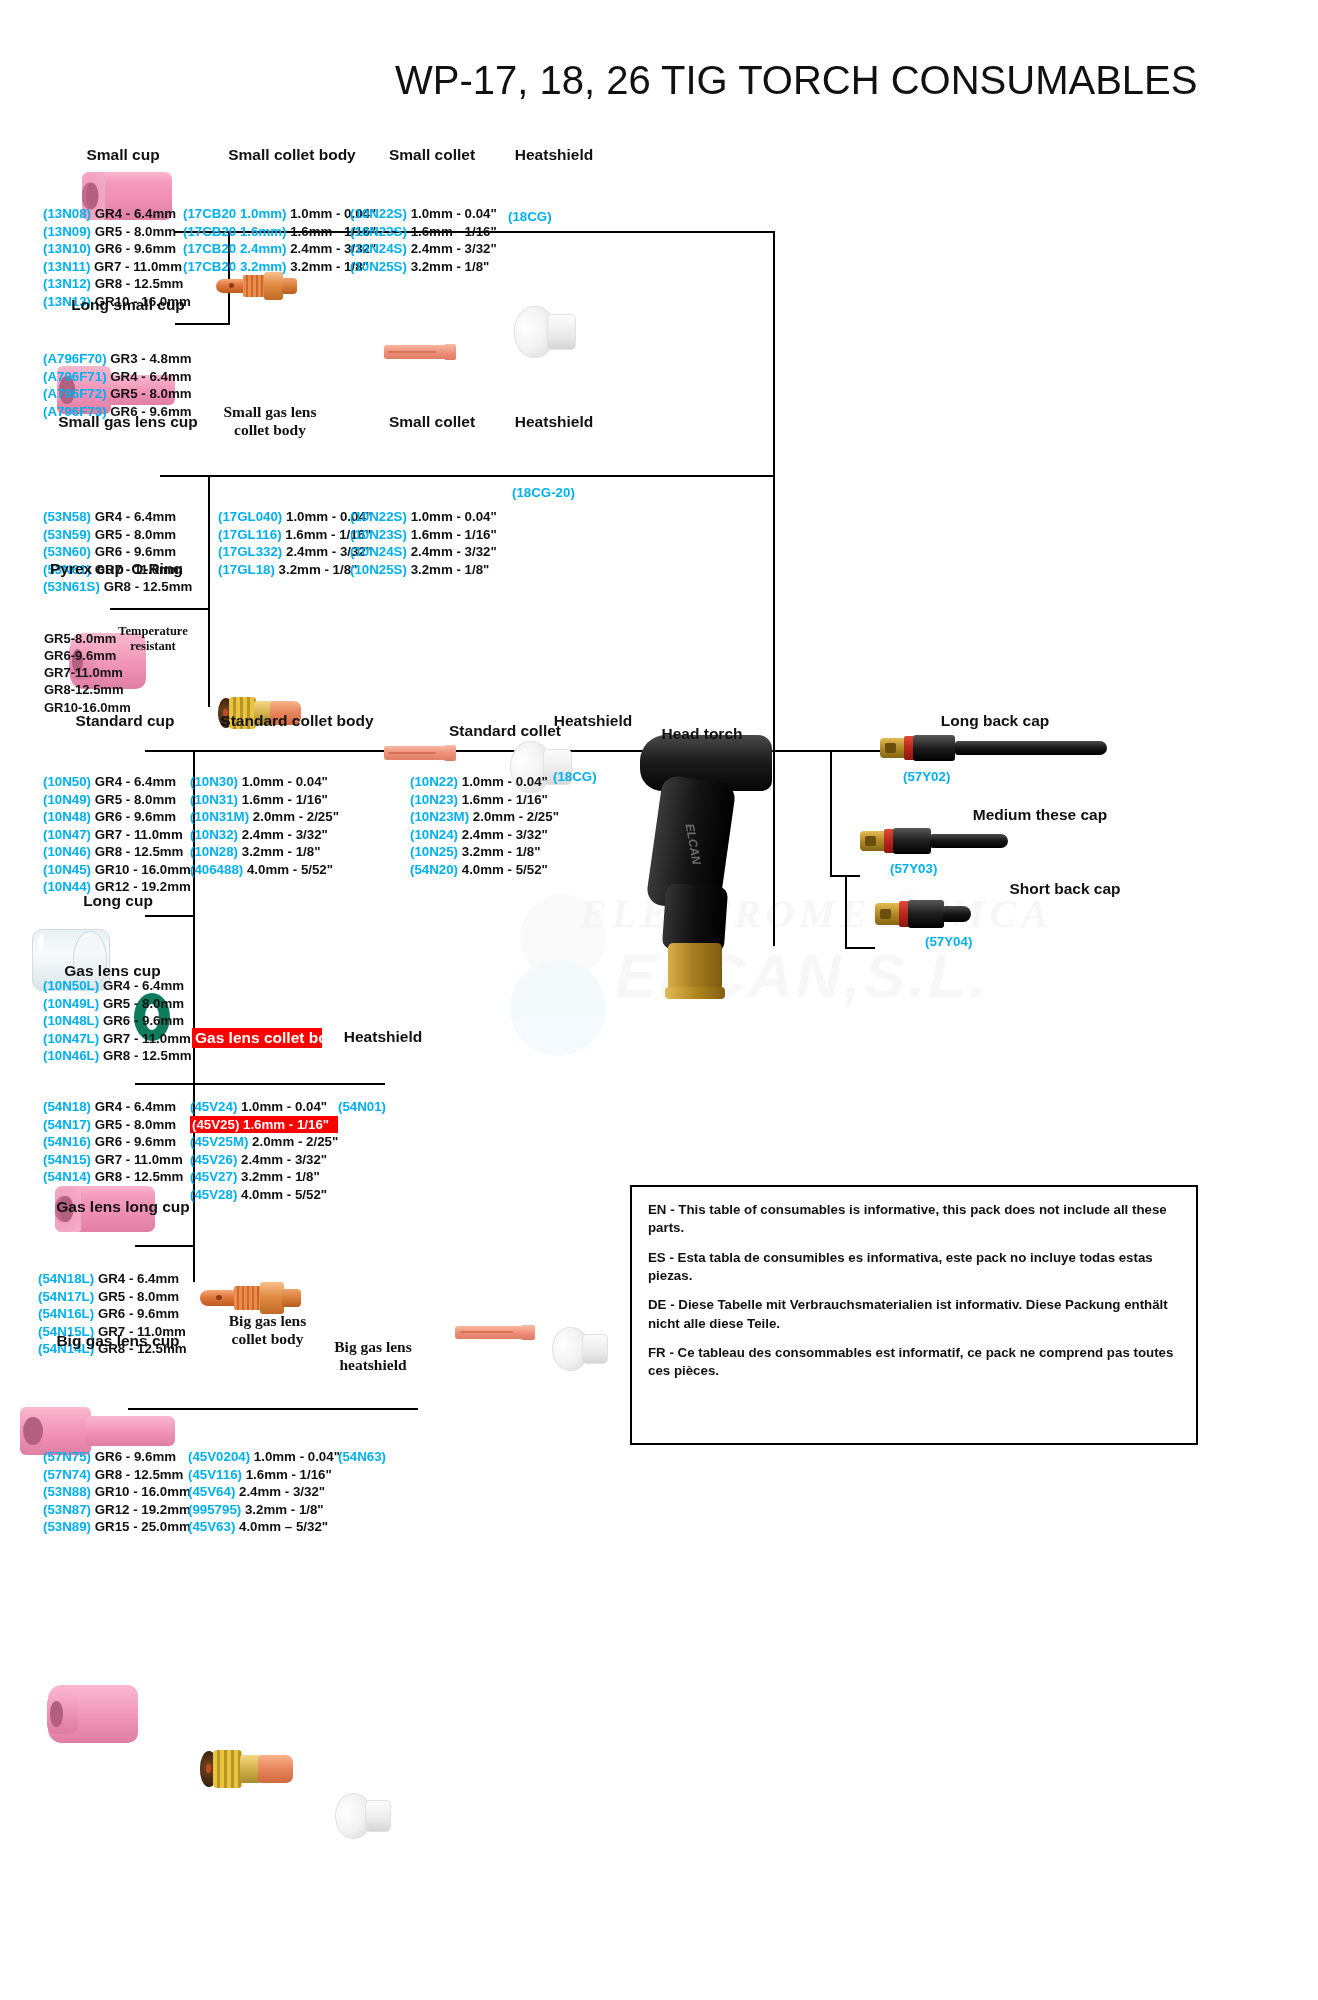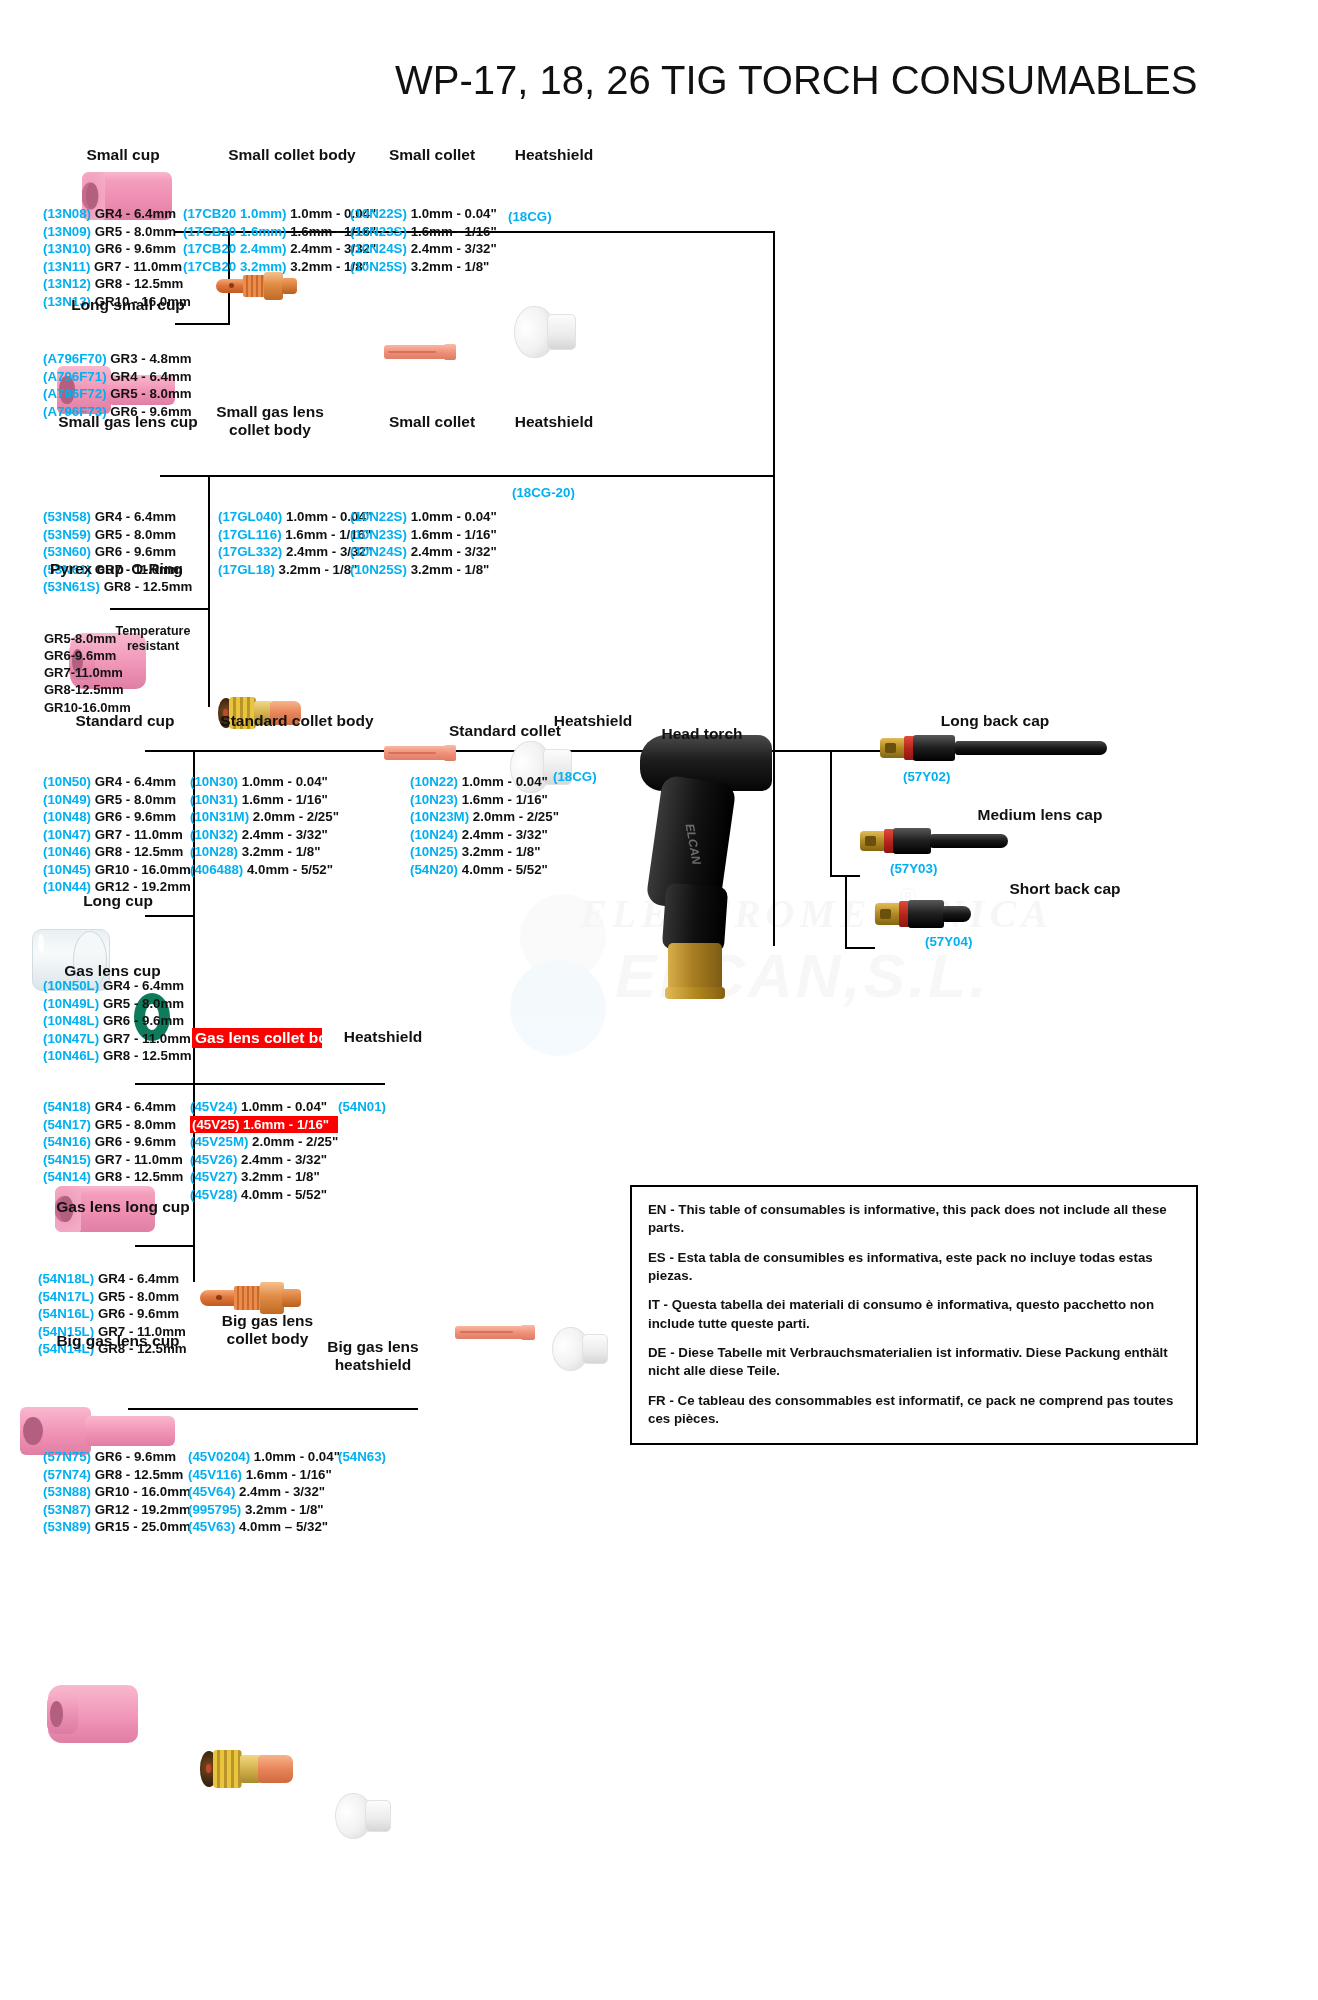--- a/index.html
+++ b/index.html
@@ -88,21 +88,21 @@
     position:absolute; left:395px; top:58px;
     font-size:40px; font-weight:400; color:#111;
     letter-spacing:0px; white-space:nowrap;
   }
 
   
   .lbl {
     position:absolute; font-size:15.5px; font-weight:bold; color:#111;
     text-align:center; line-height:1.18; white-space:nowrap; z-index:6;
   }
-  .lbl.wrap { white-space:normal; }
+  .lbl.wrap { white-space:normal;font-family:Liberation Serif, serif; }
   .codes { position:absolute; z-index:6; line-height:1.32; }
   .codes div { font-size:13.3px; font-weight:bold; color:#111; white-space:nowrap; }
   .codes .pn { color:#00b0f0; }
   .codes.plain div { color:#111; font-size:13px; }
   .hl { background:#ff0000; color:#fff !important; padding:0 2px; }
   .hl .pn { color:#ffffff; }
 
   
   .ln { position:absolute; background:#000; z-index:2; }
   .lnh { height:2px; }
@@ -595,21 +595,21 @@
   <div class="backcap" style="left:880px; top:735px; width:230px; height:26px;">
     <div class="bc-brass"></div>
       <div class="bc-red"></div>
     <div class="bc-black" style="width:42px;"></div>
     <div class="bc-tip" style="left:75px; width:152px;"></div>
   </div>
   <div class="codes" style="left:903px; top:768px;">
     <div><span class="pn">(57Y02)</span></div>
   </div>
 
-  <div class="lbl" style="left:940px; top:806px; width:200px;">Medium lens cap</div>
+  <div class="lbl" style="left:940px; top:806px; width:200px;">Medium these cap</div>
   <div class="backcap" style="left:860px; top:828px; width:150px; height:26px;">
     <div class="bc-brass"></div>
       <div class="bc-red"></div>
     <div class="bc-black" style="width:38px;"></div>
     <div class="bc-tip" style="left:70px; width:78px;"></div>
   </div>
   <div class="codes" style="left:890px; top:860px;">
     <div><span class="pn">(57Y03)</span></div>
   </div>
 
@@ -708,18 +708,17 @@
     <span>heatshield</span>
   </div>
 
   <div class="codes" style="left:338px; top:1448px;">
     <div><span class="pn">(54N63)</span></div>
   </div>
 
   <div class="notice">
     <p>EN - This table of consumables is informative, this pack does not include all these parts.</p>
     <p>ES - Esta tabla de consumibles es informativa, este pack no incluye todas estas piezas.</p>
-    <p>IT - Questa tabella dei materiali di consumo è informativa, questo pacchetto non include tutte queste parti.</p>
     <p>DE - Diese Tabelle mit Verbrauchsmaterialien ist informativ. Diese Packung enthält nicht alle diese Teile.</p>
     <p>FR - Ce tableau des consommables est informatif, ce pack ne comprend pas toutes ces pièces.</p>
   </div>
 
 </div>
 
 </body></html>

